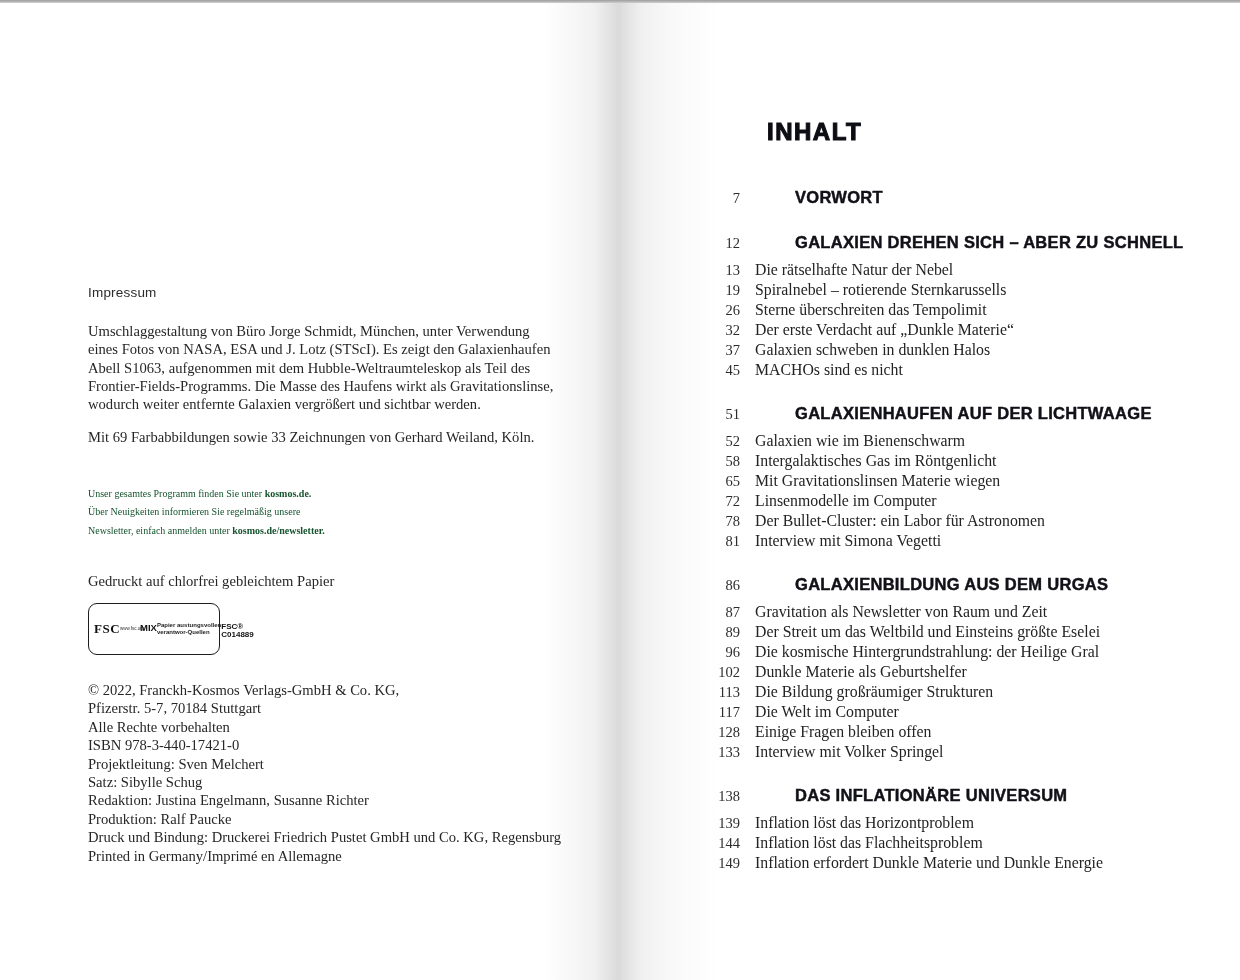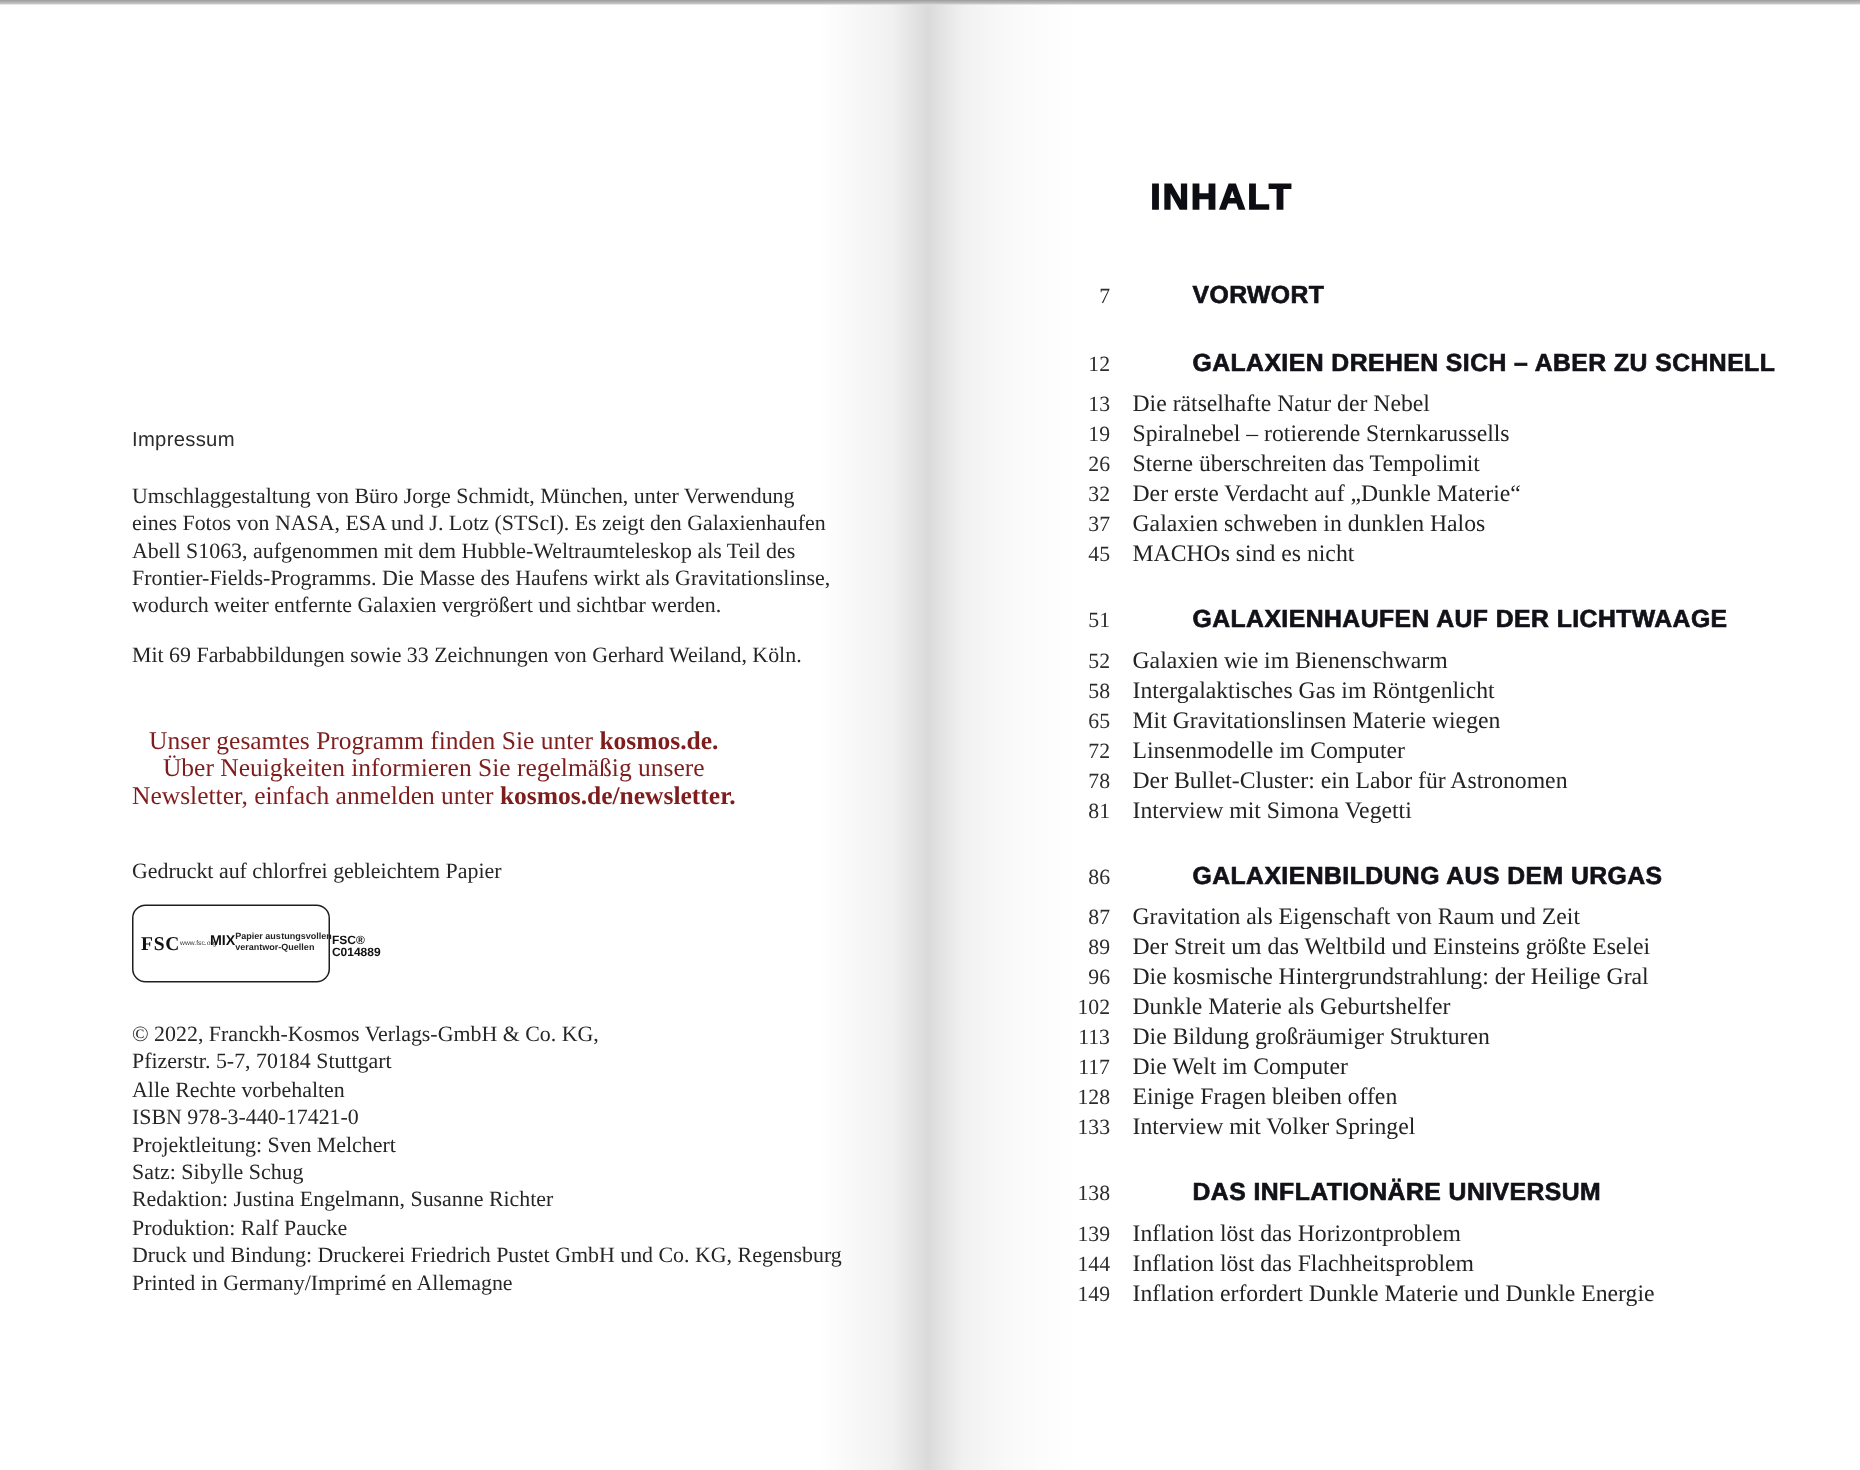--- a/index.html
+++ b/index.html
@@ -21,21 +21,21 @@
       rgba(0,0,0,0.06) 55%,
       rgba(0,0,0,0.025) 72%,
       rgba(0,0,0,0) 100%);}
 
   
   .serif-line{white-space:nowrap;}
   .impressum-heading{position:absolute;left:88px;top:285px;
     font-family:"Liberation Sans", sans-serif;font-size:13.5px;color:#2b2b2b;letter-spacing:.2px;}
   .cover-credit{position:absolute;left:88px;top:322px;font-size:14.6px;line-height:18.3px;color:#262626;}
   .illustrations-note{position:absolute;left:88px;top:429px;font-size:14.6px;color:#262626;}
-  .program-note{position:absolute;left:88px;top:485px;font-size:17px;line-height:18.3px;color:#7f1d1d;text-align:center;}
+  .program-note{position:absolute;left:88px;top:485px;font-size:10px;line-height:18.3px;color:#14532d;}
   .program-note b{font-weight:bold;}
   .paper-note{position:absolute;left:88px;top:573px;font-size:14.6px;color:#262626;}
 
   .fsc-box{position:absolute;left:88px;top:603px;width:132px;height:52px;
     border:1.5px solid #1e1e1e;border-radius:9px;display:flex;align-items:center;
     box-sizing:border-box;padding:3px 4px 3px 5px;background:#fff;}
   .fsc-left{width:46px;display:flex;flex-direction:row;align-items:center;line-height:1;}
   .fsc-word{font-family:"Liberation Serif", serif;font-weight:bold;font-size:13px;color:#111;margin-top:-2px;letter-spacing:.5px;}
   .fsc-url{font-family:"Liberation Sans", sans-serif;font-size:4.5px;color:#333;margin-top:1px;}
   .fsc-right{flex:1;display:flex;flex-direction:row;align-items:center;line-height:1;}
@@ -194,21 +194,21 @@
             <span class="toc-item-title">Interview mit Simona Vegetti</span>
           </div>
         </div>
         <div class="toc-section">
           <div class="toc-row toc-heading-row">
             <span class="toc-num">86</span>
             <span class="toc-heading-title">GALAXIENBILDUNG AUS DEM URGAS</span>
           </div>
           <div class="toc-row toc-item-row">
             <span class="toc-num">87</span>
-            <span class="toc-item-title">Gravitation als Eigenschaft von Raum und Zeit</span>
+            <span class="toc-item-title">Gravitation als Newsletter von Raum und Zeit</span>
           </div>
           <div class="toc-row toc-item-row">
             <span class="toc-num">89</span>
             <span class="toc-item-title">Der Streit um das Weltbild und Einsteins größte Eselei</span>
           </div>
           <div class="toc-row toc-item-row">
             <span class="toc-num">96</span>
             <span class="toc-item-title">Die kosmische Hintergrundstrahlung: der Heilige Gral</span>
           </div>
           <div class="toc-row toc-item-row">

